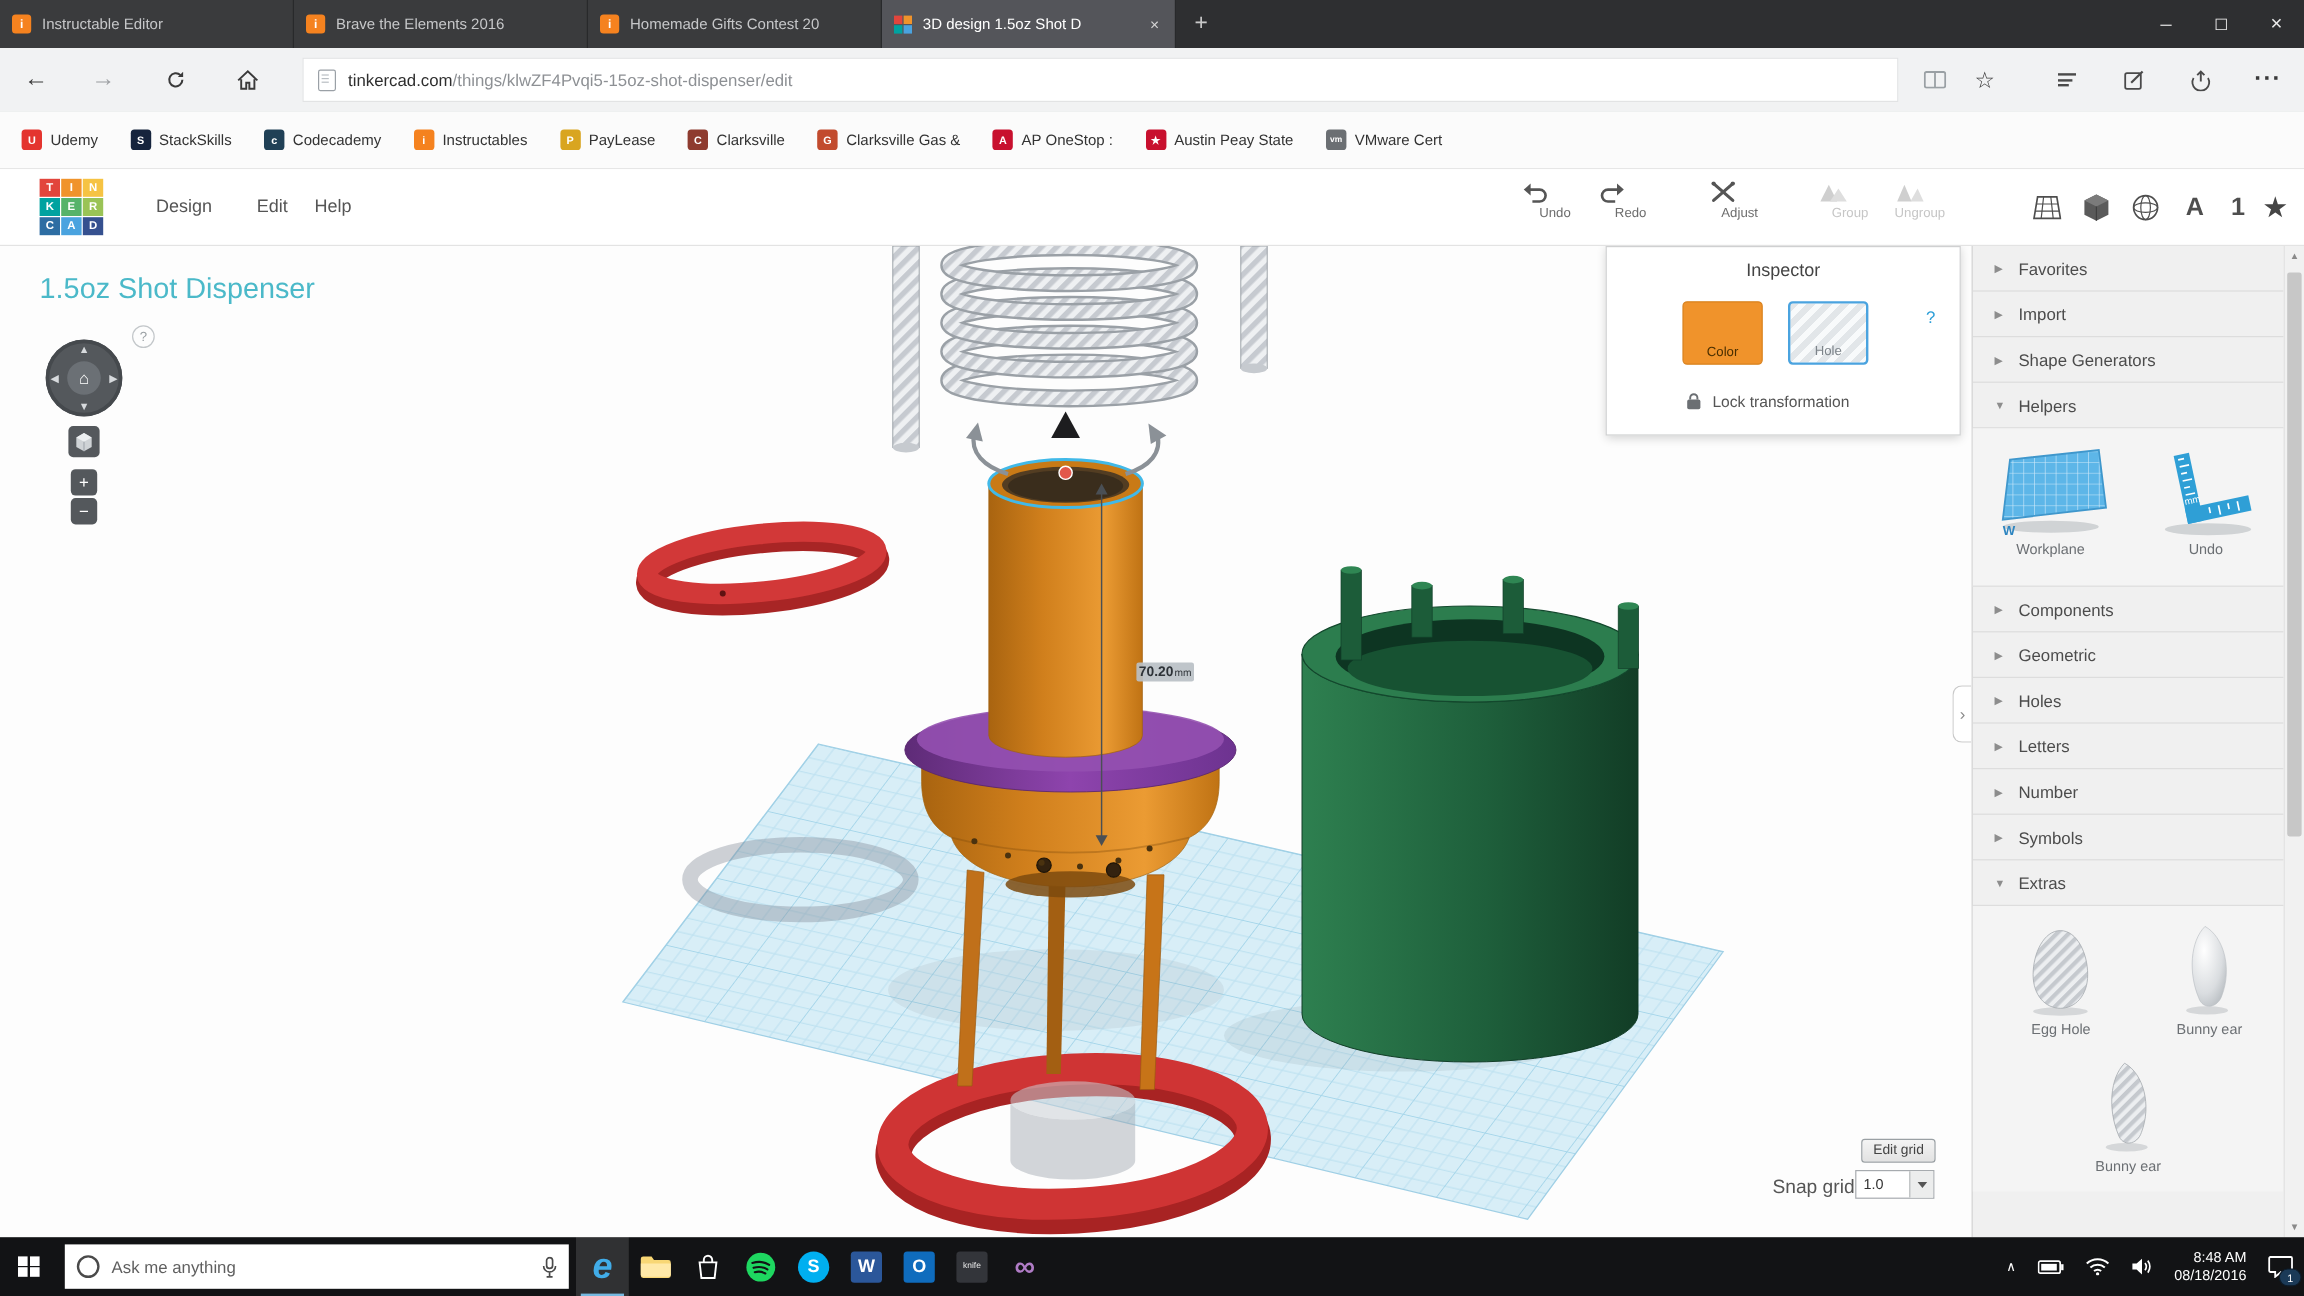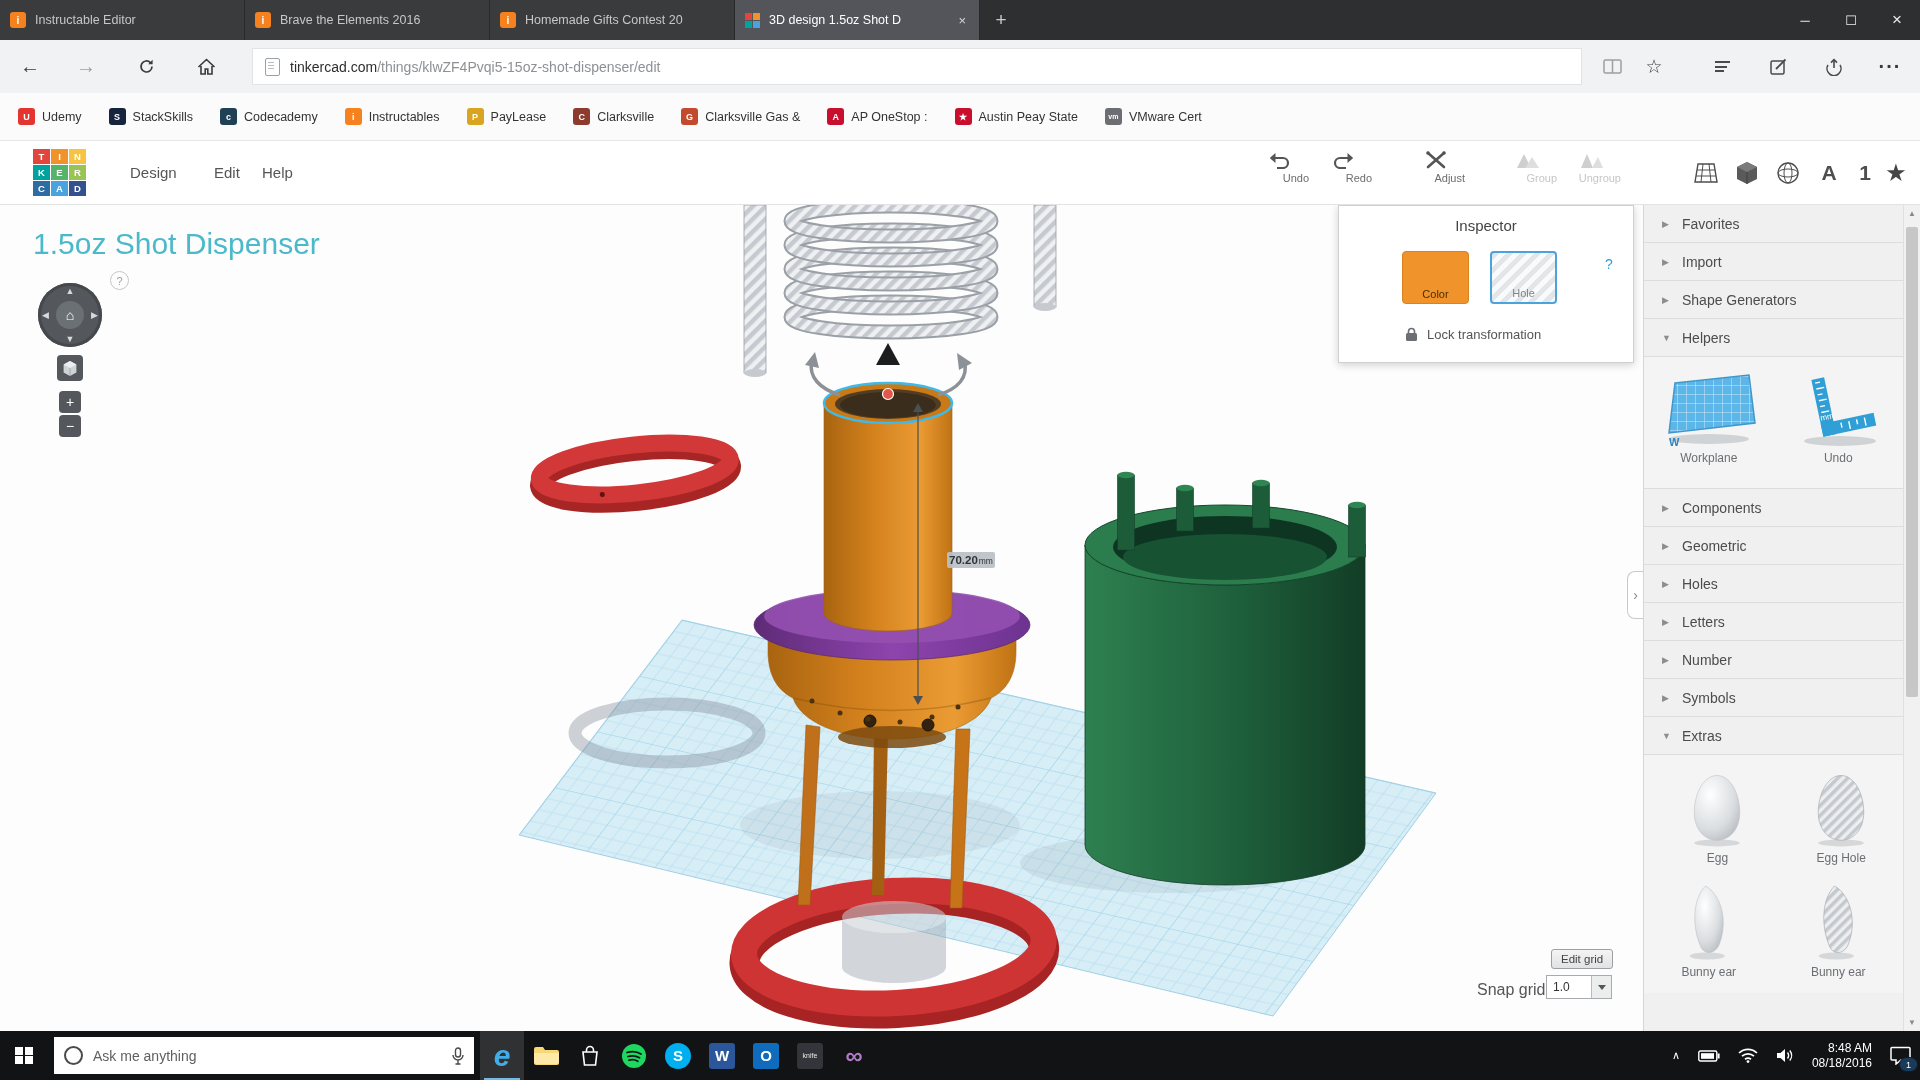--- a/index.html
+++ b/index.html
@@ -49,21 +49,21 @@
   .menu-item{position:absolute;top:0;height:63px;line-height:63px;font-size:15px;color:#555;}
   .tool-item{position:absolute;top:10px;width:58px;text-align:right;color:#6d6d6d;font-size:11px;}
   .tool-item svg{display:block;margin:0 auto 3px;}
   .tool-item.disabled{color:#c6c6c6;}
   .hdr-ico{position:absolute;top:14px;width:36px;height:36px;display:flex;align-items:center;justify-content:center;
            color:#4e4e4e;font-size:21px;font-weight:bold;}
 
   
   #viewport{position:absolute;left:0;top:205px;width:1643px;height:826px;background:#fdfdfd;overflow:hidden;}
   #scene{position:absolute;left:0;top:0;}
-  #design-title{position:absolute;left:33px;top:22px;font-size:30px;color:#4bb9c9;font-weight:normal;}
+  #design-title{position:absolute;left:33px;top:22px;font-size:24px;color:#4bb9c9;font-weight:normal;}
   .helpq{position:absolute;left:110px;top:66px;width:17px;height:17px;border:1.5px solid #c3c7ca;border-radius:50%;
          color:#9aa0a4;font-size:11px;display:flex;align-items:center;justify-content:center;}
   #orbit{position:absolute;left:38px;top:78px;width:64px;height:64px;border-radius:50%;background:#54585c;
          box-shadow:inset 0 0 0 3px #45494d;}
   #orbit .arr{position:absolute;color:#d7dadd;font-size:9px;}
   #orbit .a-up{top:3px;left:50%;transform:translateX(-50%);}
   #orbit .a-dn{bottom:3px;left:50%;transform:translateX(-50%);}
   #orbit .a-lf{left:4px;top:50%;transform:translateY(-50%);}
   #orbit .a-rt{right:4px;top:50%;transform:translateY(-50%);}
   #orbit .home{position:absolute;left:50%;top:50%;transform:translate(-50%,-50%);width:28px;height:28px;border-radius:50%;
@@ -629,27 +629,20 @@
         </radialGradient>
         <pattern id="eggStripe" width="8" height="8" patternUnits="userSpaceOnUse" patternTransform="rotate(45)">
           <rect width="8" height="8" fill="#eceef0"></rect>
               <rect width="4" height="8" fill="#c5c9ce"></rect>
         </pattern>
       </defs>
         </svg>
       <div class="thumb">
         <svg width="96" height="84" viewBox="0 0 96 96">
           <ellipse cx="48" cy="89" rx="26" ry="4" fill="rgba(120,128,136,0.25)"></ellipse>
-          <path d="M48,12 C64,12 74,34 74,54 C74,74 62,86 48,86 C34,86 22,74 22,54 C22,34 32,12 48,12 Z" fill="url(#eggGrad)" stroke="#b9bdc2" stroke-width="0.6"></path>
-        </svg>
-        <span class="tlabel">Egg</span>
-      </div>
-      <div class="thumb">
-        <svg width="96" height="84" viewBox="0 0 96 96">
-          <ellipse cx="48" cy="89" rx="26" ry="4" fill="rgba(120,128,136,0.25)"></ellipse>
           <path d="M48,12 C64,12 74,34 74,54 C74,74 62,86 48,86 C34,86 22,74 22,54 C22,34 32,12 48,12 Z" fill="url(#eggStripe)" stroke="#a8adb2" stroke-width="0.8"></path>
         </svg>
         <span class="tlabel">Egg Hole</span>
       </div>
       <div class="thumb">
         <svg width="96" height="84" viewBox="0 0 96 96">
           <ellipse cx="46" cy="88" rx="20" ry="4" fill="rgba(120,128,136,0.25)"></ellipse>
           <path d="M44,8 C62,18 70,48 60,74 C56,86 42,88 38,76 C28,52 30,22 44,8 Z" fill="url(#eggGrad)" stroke="#b9bdc2" stroke-width="0.6"></path>
         </svg>
         <span class="tlabel">Bunny ear</span>

